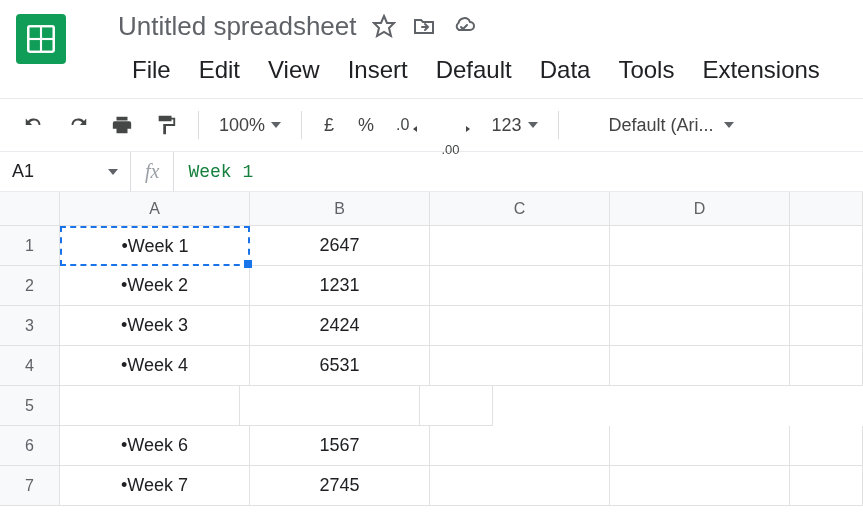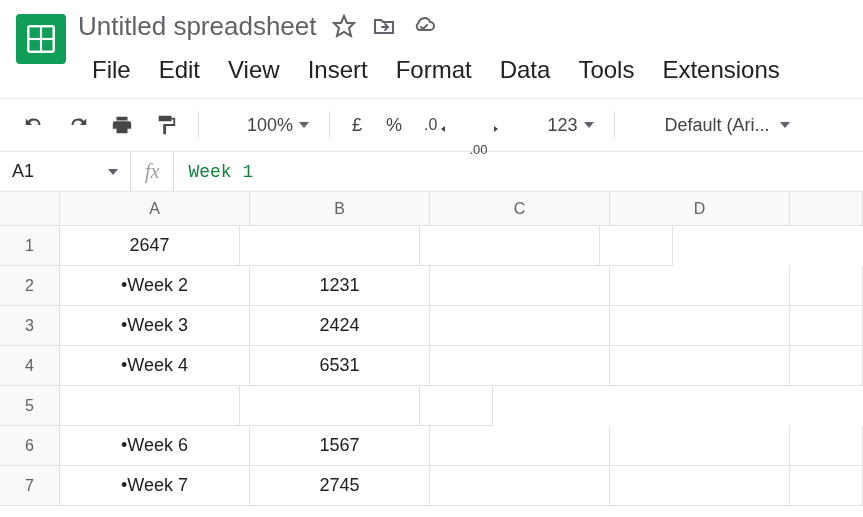--- a/index.html
+++ b/index.html
@@ -1,33 +1,33 @@
 <!DOCTYPE html>
 <html><head>
   <meta charset="utf-8">
   <style>
     * { box-sizing: border-box; margin: 0; padding: 0; }
     body { font-family: Arial, sans-serif; background: #fff; color: #202124; width: 863px; height: 517px; overflow: hidden; }
     
     .header { display: flex; align-items: flex-start; padding: 8px 16px 0 16px; gap: 12px; }
     .logo { width: 50px; height: 50px; background: #0f9d58; border-radius: 4px; display: flex; align-items: center; justify-content: center; margin-top: 6px; }
     .logo svg { width: 34px; height: 34px; }
-    .header-right { flex: 1; }
+    .header-right { flex: 1; margin-left: 40px; }
     .title-row { display: flex; align-items: center; gap: 16px; height: 36px; }
     .title { font-size: 26px; color: #5f6368; font-weight: 400; }
     .title-icons { display: flex; gap: 16px; align-items: center; }
     .title-icon { width: 24px; height: 24px; cursor: pointer; color: #5f6368; }
     
     .menubar { display: flex; gap: 0; margin-top: 6px; }
     .menu-item { padding: 6px 14px; font-size: 24px; color: #202124; cursor: pointer; text-align: right; }
     
     .toolbar { display: flex; align-items: center; padding: 8px 16px; gap: 8px; border-bottom: 1px solid #e8eaed; border-top: 1px solid #e8eaed; margin-top: 8px; }
     .tool-btn { width: 36px; height: 36px; display: flex; align-items: center; justify-content: center; cursor: pointer; color: #444746; }
     .tool-sep { width: 1px; height: 28px; background: #dadce0; margin: 0 6px; }
-    .tool-zoom { display: flex; align-items: center; gap: 6px; font-size: 18px; color: #444; cursor: pointer; padding: 0 6px; margin-left: 28px; }
+    .tool-zoom { display: flex; align-items: center; gap: 6px; font-size: 18px; color: #444; cursor: pointer; padding: 0 6px; }
     .tool-text { font-size: 18px; color: #444; padding: 0 8px; cursor: pointer; }
     .tool-font { display: flex; align-items: center; gap: 10px; font-size: 18px; color: #444; cursor: pointer; margin-left: 36px; }
     
     .formula-bar { display: flex; align-items: center; height: 40px; border-bottom: 1px solid #e8eaed; }
     .name-box { width: 131px; padding: 0 12px; font-size: 18px; color: #202124; display: flex; align-items: center; justify-content: space-between; border-right: 1px solid #dadce0; height: 100%; }
     .fx-label { padding: 0 14px; font-style: italic; font-size: 20px; color: #9aa0a6; border-right: 1px solid #dadce0; height: 100%; display: flex; align-items: center; font-family: serif; text-align: center; }
     .formula-input { flex: 1; padding: 0 14px; font-size: 18px; color: #15803d; font-family: 'Courier New', monospace; }
     
     .grid { display: flex; flex-direction: column; }
     .col-headers { display: flex; }
@@ -85,21 +85,21 @@
               <path d="M9 13l2 2 4-4" stroke-linecap="round"></path>
             </svg>
         </div>
       </div>
     </div>
     <div class="menubar">
       <div class="menu-item">File</div>
       <div class="menu-item">Edit</div>
       <div class="menu-item">View</div>
       <div class="menu-item">Insert</div>
-      <div class="menu-item">Format</div>
+      <div class="menu-item">Default</div>
       <div class="menu-item">Data</div>
       <div class="menu-item">Tools</div>
       <div class="menu-item">Extensions</div>
     </div>
   </div>
 </div>
 
 <div class="toolbar">
   <div class="tool-btn">
     <svg width="22" height="22" viewBox="0 0 24 24" fill="currentColor">
@@ -165,20 +165,21 @@
   <div class="col-headers">
     <div class="corner"></div>
     <div class="col-header colA">A</div>
     <div class="col-header colB">B</div>
     <div class="col-header colC">C</div>
     <div class="col-header colD">D</div>
     <div class="col-header colE"></div>
   </div>
   <div class="row">
     <div class="row-header">1</div>
+    <div class="cell colA selected">•Week 1</div>
     <div class="cell colB">2647</div>
     <div class="cell colC"></div>
     <div class="cell colD"></div>
     <div class="cell colE"></div>
   </div>
   <div class="row">
     <div class="row-header">2</div>
     <div class="cell colA">•Week 2</div>
     <div class="cell colB">1231</div>
     <div class="cell colC"></div>

